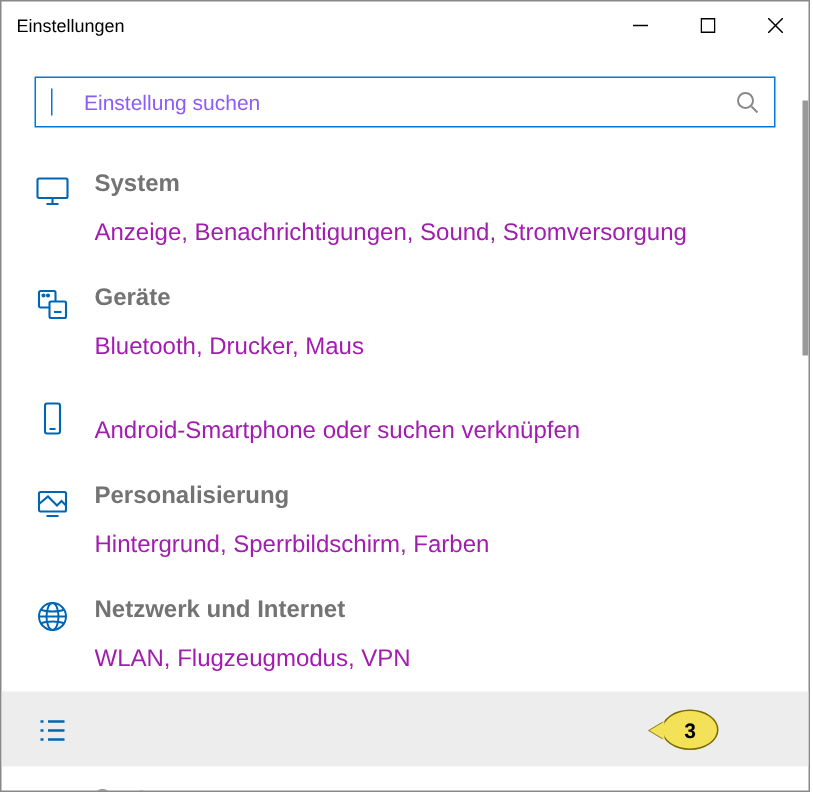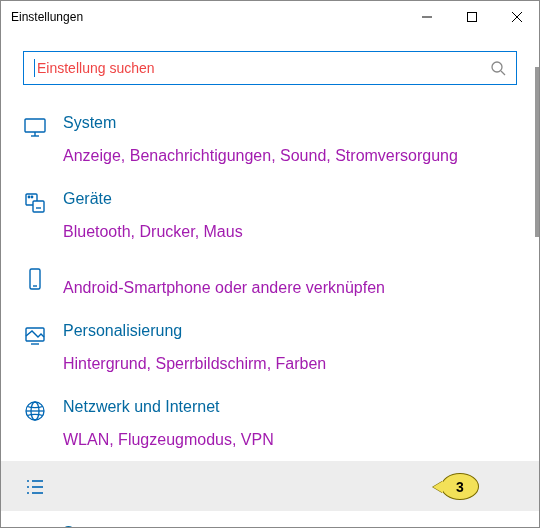--- a/index.html
+++ b/index.html
@@ -57,21 +57,21 @@
     padding: 0 10px;
     color: #666;
     font-size: 14px;
   }
   .searchbox .caret {
     width: 1px;
     height: 18px;
     background: #0078d7;
     margin-right: 2px;
   }
-  .searchbox .ph { flex: 1; color: #ef4444; font-size: 14px; }
+  .searchbox .ph { flex: 1; color: #8b5cf6; font-size: 14px; margin-left: 19px; }
   .searchbox .sicon { color: #777; }
   .list {
     padding: 6px 0 0 0;
   }
   .item {
     display: flex;
     align-items: flex-start;
     padding: 12px 22px 12px 22px;
     cursor: default;
     position: relative;
@@ -80,22 +80,22 @@
   .item .iconcol {
     width: 40px;
     display: flex;
     justify-content: flex-start;
     padding-top: 2px;
     color: #0066b4;
   }
   .item .textcol { flex: 1; }
   .item .title {
     font-size: 16px;
-    color: #0369a1;
-    font-weight: 400;
+    color: #737373;
+    font-weight: 700;
     line-height: 20px;
   }
   .item .sub {
     font-size: 16px;
     color: #a21caf;
     margin-top: 14px;
     white-space: nowrap;
     overflow: hidden;
   }
   .scrollbar {
@@ -214,21 +214,21 @@
       <div class="item">
         <div class="iconcol">
             <span>
           <svg width="24" height="24" viewBox="0 0 24 24" fill="none" stroke="#0066b4" stroke-width="1.4">
                 <rect x="7" y="2" width="10" height="20" rx="1.5"></rect>
                 <line x1="10" y1="19" x2="14" y2="19"></line>
               </svg>
         </span>
           </div>
         <div class="textcol">
-          <div class="sub">Android-Smartphone oder andere verknüpfen</div>
+          <div class="sub">Android-Smartphone oder suchen verknüpfen</div>
         </div>
       </div>
 
       <div class="item">
         <div class="iconcol">
             <span>
           <svg width="24" height="24" viewBox="0 0 24 24" fill="none" stroke="#0066b4" stroke-width="1.4">
                 <rect x="3" y="5" width="18" height="13" rx="1"></rect>
                 <path d="M3 13 L9 8 L15 14 L18 11 L21 14"></path>
                 <path d="M8 21 L16 21"></path>

